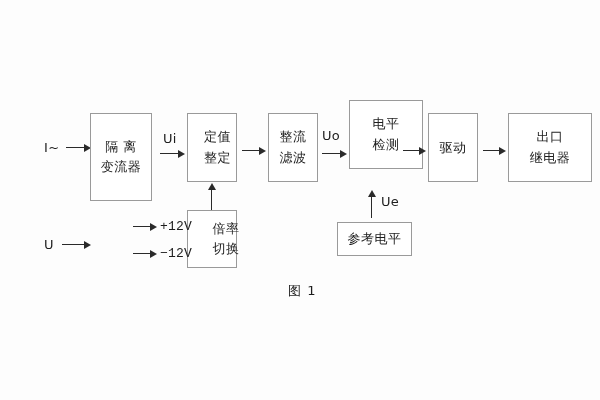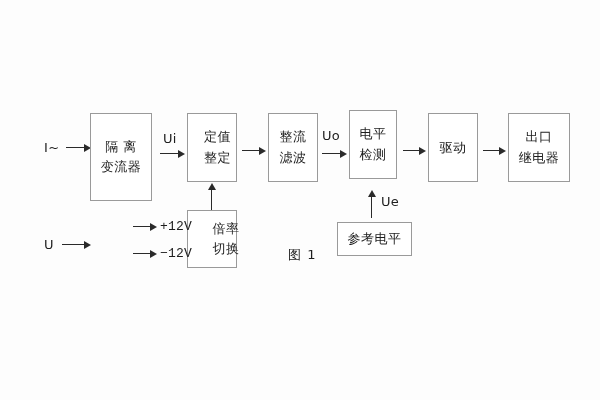--- a/index.html
+++ b/index.html
@@ -38,21 +38,21 @@
   
   .txt {
     position: absolute;
     color: #1d1d1d;
     font-size: 13px;
     line-height: 1;
     white-space: nowrap;
   }
   .txt.sig { font-size: 13px; letter-spacing: 0.3px; }
   .txt.rail { font-size: 13px; letter-spacing: 0.2px; font-family: Liberation Mono, monospace; }
-  .txt.caption { font-size: 13px; letter-spacing: 1px; }
+  .txt.caption { font-size: 13px; letter-spacing: 1px; margin-top: 36px; }
   .txt.port { font-size: 13px; letter-spacing: 0.5px; }
 
   
   .hline {
     position: absolute;
     height: 0;
     border-top: 1.4px solid #2a2a2a;
   }
   .vline {
     position: absolute;
@@ -96,30 +96,30 @@
   <div class="box" style="left:187px; top:113px; width:50px; height:69px;padding-left:11px;">
     <span class="ln">定值</span>
     <span class="ln">整定</span>
   </div>
 
   <div class="box" style="left:268px; top:113px; width:50px; height:69px;">
     <span class="ln">整流</span>
     <span class="ln">滤波</span>
   </div>
 
-  <div class="box" style="left:349px; top:110px; width:48px; height:69px;">
+  <div class="box" style="left:349px; top:100px; width:74px; height:69px;">
     <span class="ln">电平</span>
     <span class="ln">检测</span>
   </div>
 
   <div class="box one-line" style="left:428px; top:113px; width:50px; height:69px;">
     <span class="ln">驱动</span>
   </div>
 
-  <div class="box" style="left:508px; top:113px; width:62px; height:69px;">
+  <div class="box" style="left:508px; top:113px; width:84px; height:69px;">
     <span class="ln">出口</span>
     <span class="ln">继电器</span>
   </div>
 
 
   <div class="box" style="left:187px; top:210px; width:50px; height:58px;padding-left:28px;">
     <span class="ln">倍率</span>
     <span class="ln">切换</span>
   </div>
 

